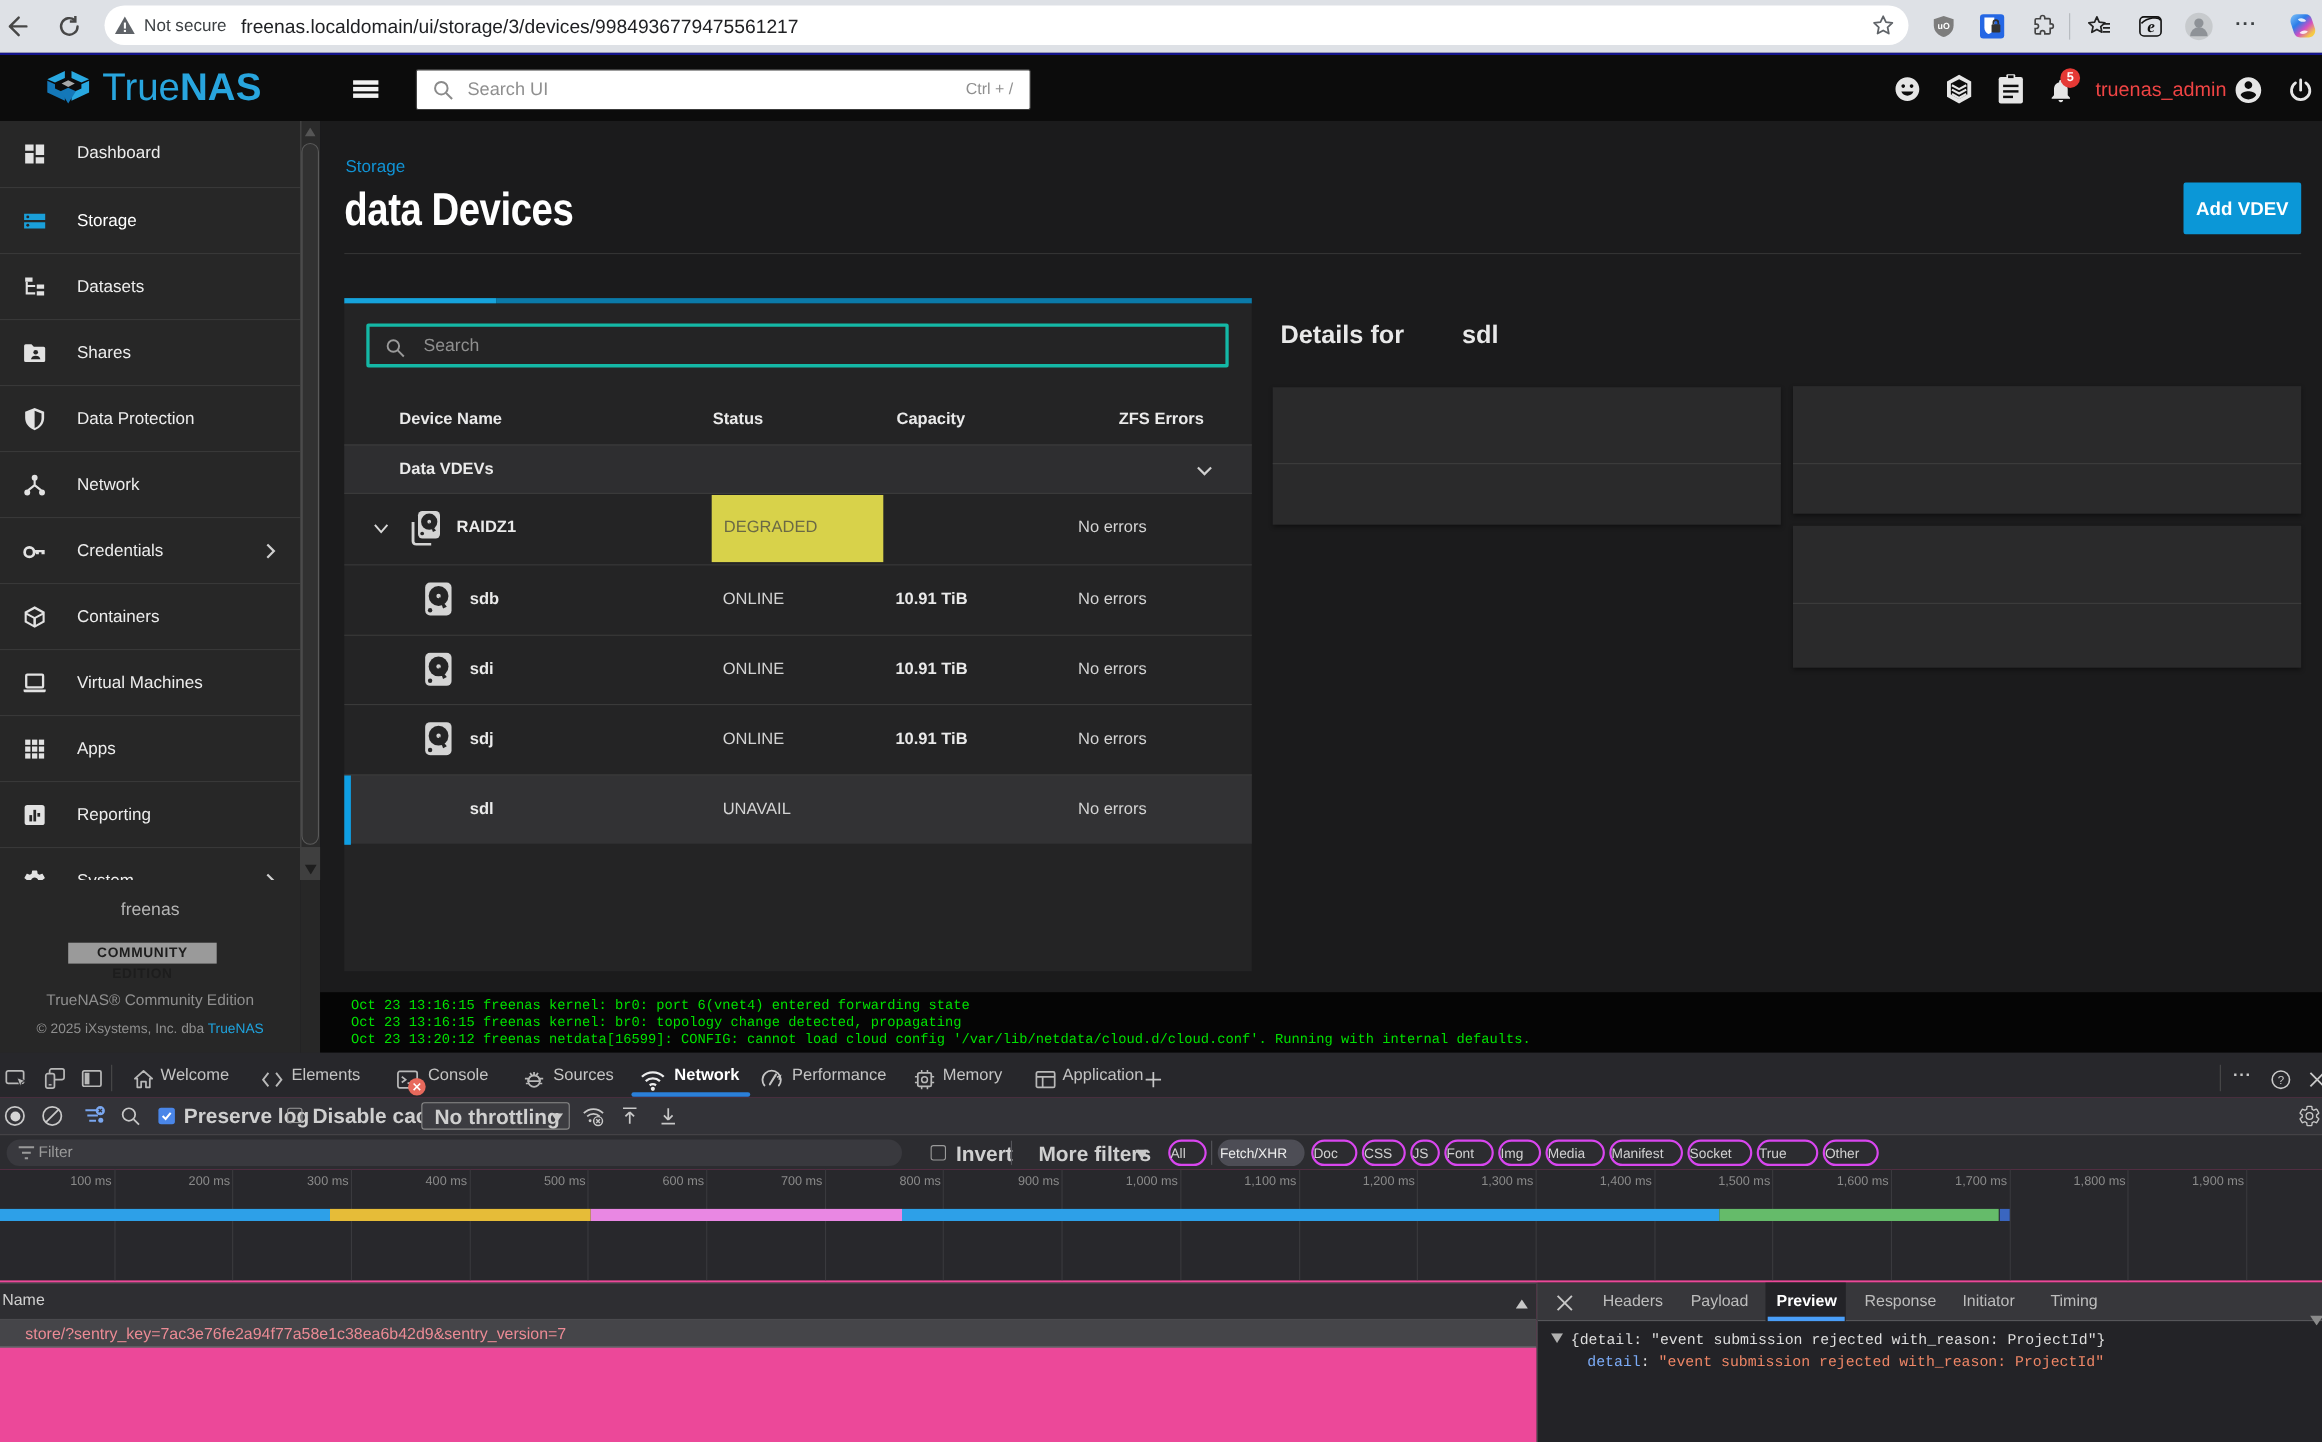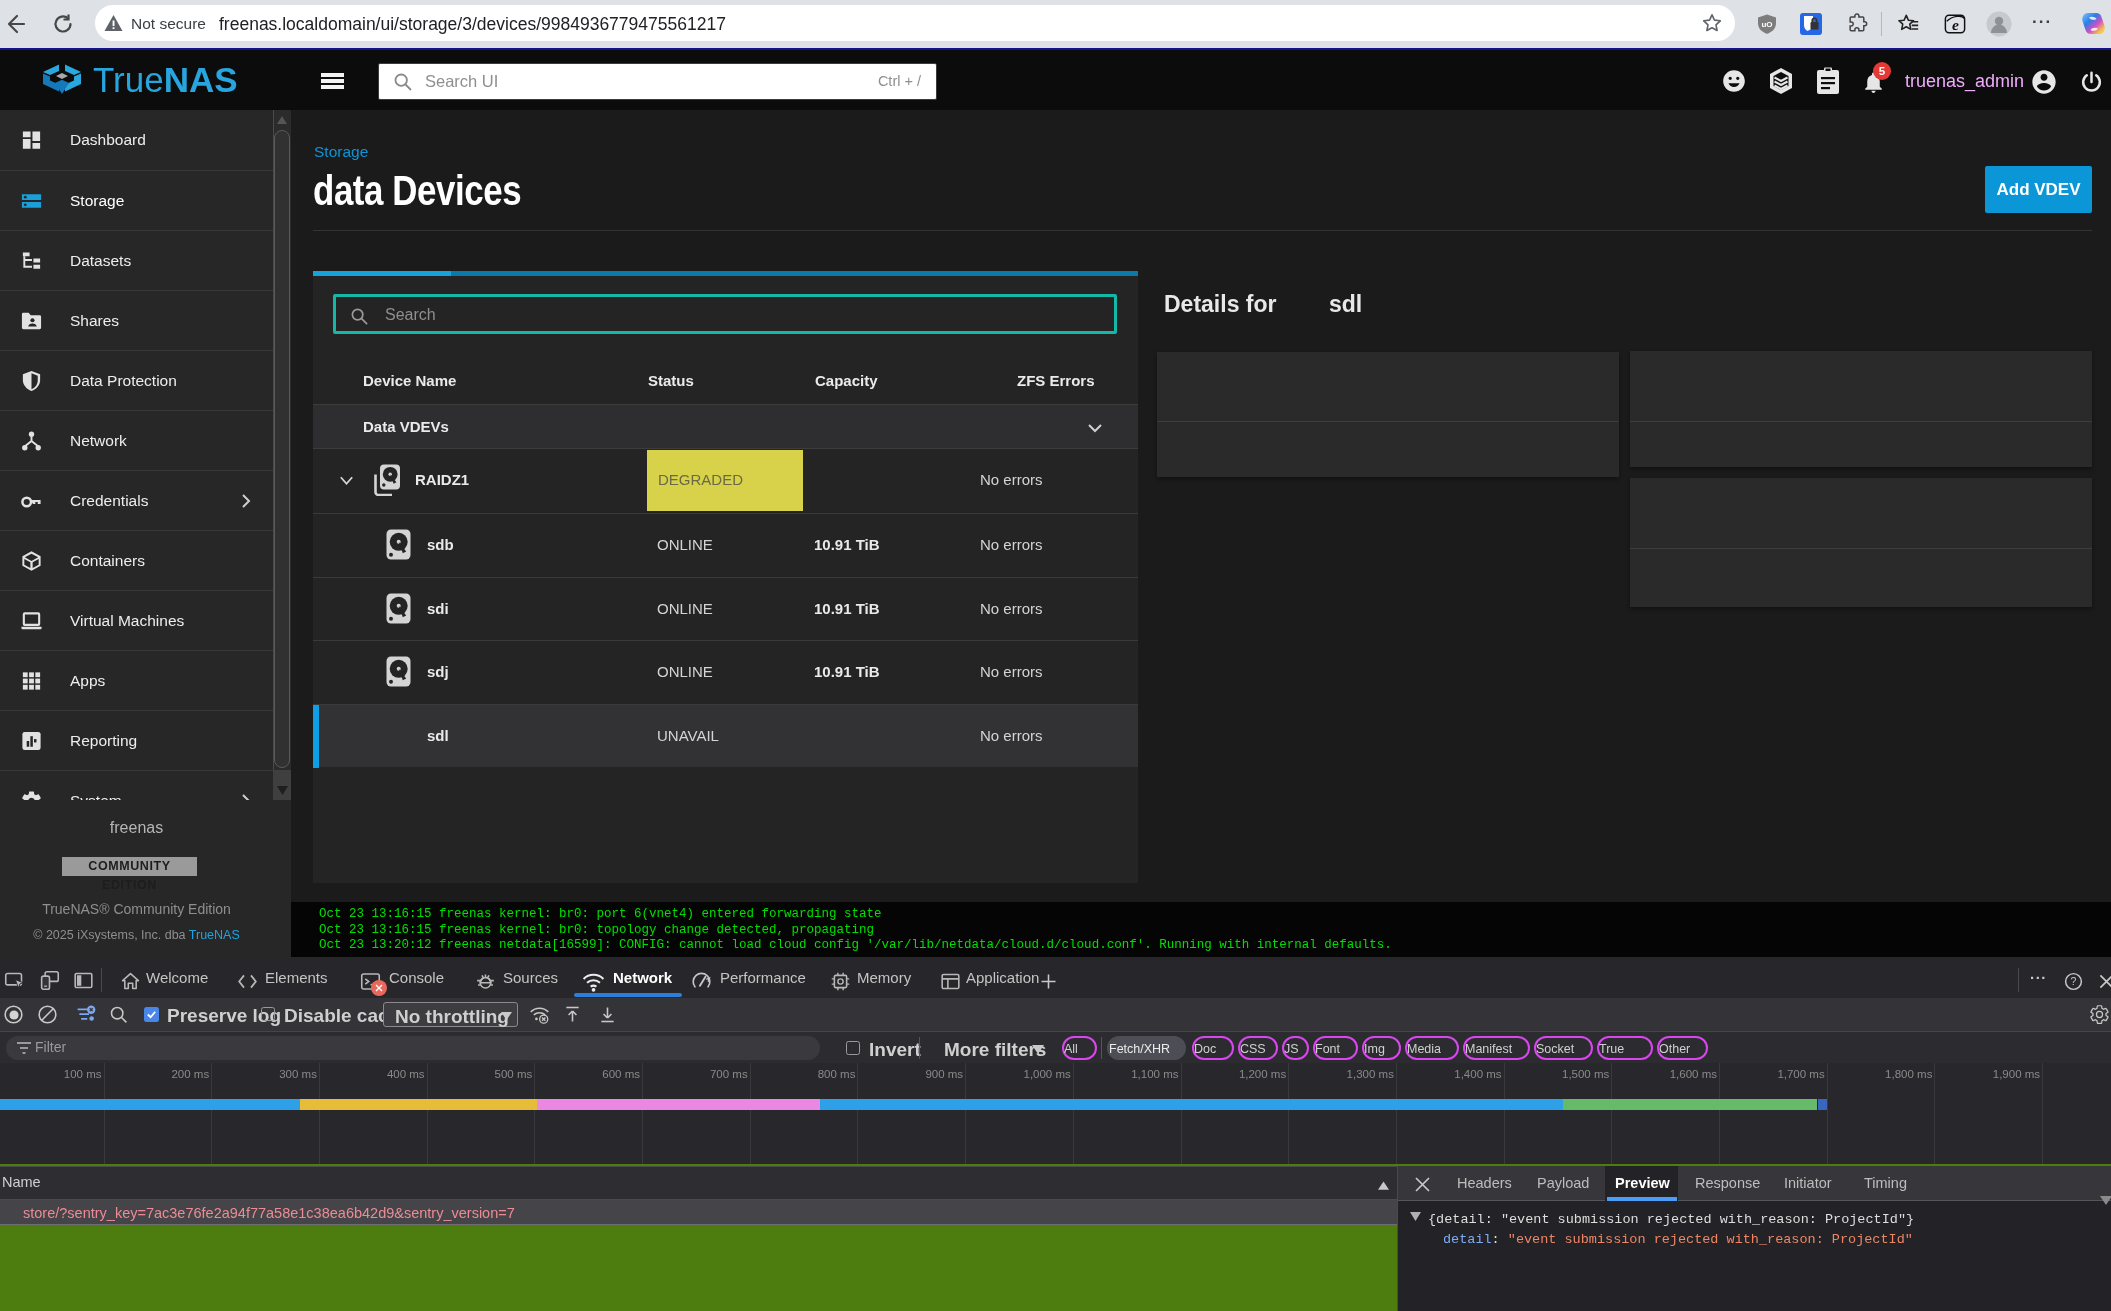--- a/index.html
+++ b/index.html
@@ -21,21 +21,21 @@
   #sidebar { position:absolute; left:0; top:110px; width:273px; height:852px; background:#272727; }
   #sidescroll { position:absolute; left:273px; top:110px; width:18px; height:852px; background:#272727; }
   .navrow { position:absolute; left:0; width:273px; height:60px; border-top:1px solid #383838; }
   .navlabel { position:absolute; left:70px; top:50%; transform:translateY(-50%); font-size:15.5px; color:#ededed; }
   .navicon { position:absolute; left:20px; top:50%; transform:translateY(-50%); width:23px; height:23px; }
 
   
   #content { position:absolute; left:291px; top:110px; width:1820px; height:852px; background:#1b1b1c; }
 
   
-  #devtools { position:absolute; left:0; top:962px; width:2111px; height:349px; background:#4d7c0f; }
+  #devtools { position:absolute; left:0; top:962px; width:2111px; height:349px; background:#ec4899; }
 
   .rowtxt { font-size:15px; color:#eaeaea; }
   .rowtxt.hdr { font-weight:bold; }
   .rowtxt.dim { color:#d4d4d4; font-weight:normal; }
   .drow { left:0; width:825px; height:64px; border-top:1px solid #3a3a3a; }
   .dcard { background:#2a2a2b; box-shadow:0 2px 4px rgba(0,0,0,0.4); }
   .cline { position:absolute; left:28px; font-family:"Liberation Mono", monospace; font-size:12.5px; color:#00e000; white-space:pre; }
 
   .dticon { position:absolute; width:21px; height:21px; }
   .dttab { position:absolute; top:12px; font-size:15px; color:#c4c4c4; }
@@ -158,21 +158,21 @@
       <rect x="8" y="0.5" width="8" height="5.5" rx="1" fill="#e6e6e6"></rect>
       <rect x="9.5" y="1.5" width="5" height="2.5" fill="#0c0c0c"></rect>
       <rect x="5" y="10" width="14" height="2.2" fill="#0c0c0c"></rect>
       <rect x="5" y="15" width="14" height="2.2" fill="#0c0c0c"></rect>
       <rect x="5" y="20" width="9" height="2.2" fill="#0c0c0c"></rect>
     </svg>
     <svg class="abs" style="left:1861px;top:19px" width="25" height="27" viewBox="0 0 24 24">
       <path d="M12 22c1.1 0 2-.9 2-2h-4c0 1.1.9 2 2 2zm6-6v-5c0-3.07-1.63-5.64-4.5-6.32V4c0-.83-.67-1.5-1.5-1.5s-1.5.67-1.5 1.5v.68C7.64 5.36 6 7.92 6 11v5l-2 2v1h16v-1l-2-2z" fill="#e6e6e6"></path>
     </svg>
     <div class="abs" style="left:1873px;top:12px;width:18px;height:18px;border-radius:50%;background:#e53935;color:#fff;font-size:11.5px;font-weight:bold;text-align:center;line-height:18px;">5</div>
-    <div class="abs" style="left:1905px;top:21px;font-size:18px;color:#f0abfc;">truenas_admin</div>
+    <div class="abs" style="left:1905px;top:21px;font-size:18px;color:#ef4444;">truenas_admin</div>
     <svg class="abs" style="left:2030px;top:18px" width="28" height="28" viewBox="0 0 24 24">
       <path d="M12 2C6.48 2 2 6.48 2 12s4.48 10 10 10 10-4.48 10-10S17.52 2 12 2zm0 3c1.66 0 3 1.34 3 3s-1.34 3-3 3-3-1.34-3-3 1.34-3 3-3zm0 14.2c-2.5 0-4.71-1.28-6-3.22.03-1.99 4-3.08 6-3.08 1.99 0 5.97 1.09 6 3.08-1.29 1.94-3.5 3.22-6 3.22z" fill="#e6e6e6"></path>
     </svg>
     <svg class="abs" style="left:2079px;top:19px" width="25" height="26" viewBox="0 0 24 24">
       <path d="M12 3 L12 12" stroke="#e6e6e6" stroke-width="2.4" stroke-linecap="round"></path>
       <path d="M7.5 5.6 A 8 8 0 1 0 16.5 5.6" stroke="#e6e6e6" stroke-width="2.4" fill="none" stroke-linecap="round"></path>
     </svg>
   </div>
   <div id="sidebar">
     <div style="position:absolute; left:0; top:0; width:273px; height:690px; overflow:hidden;">

